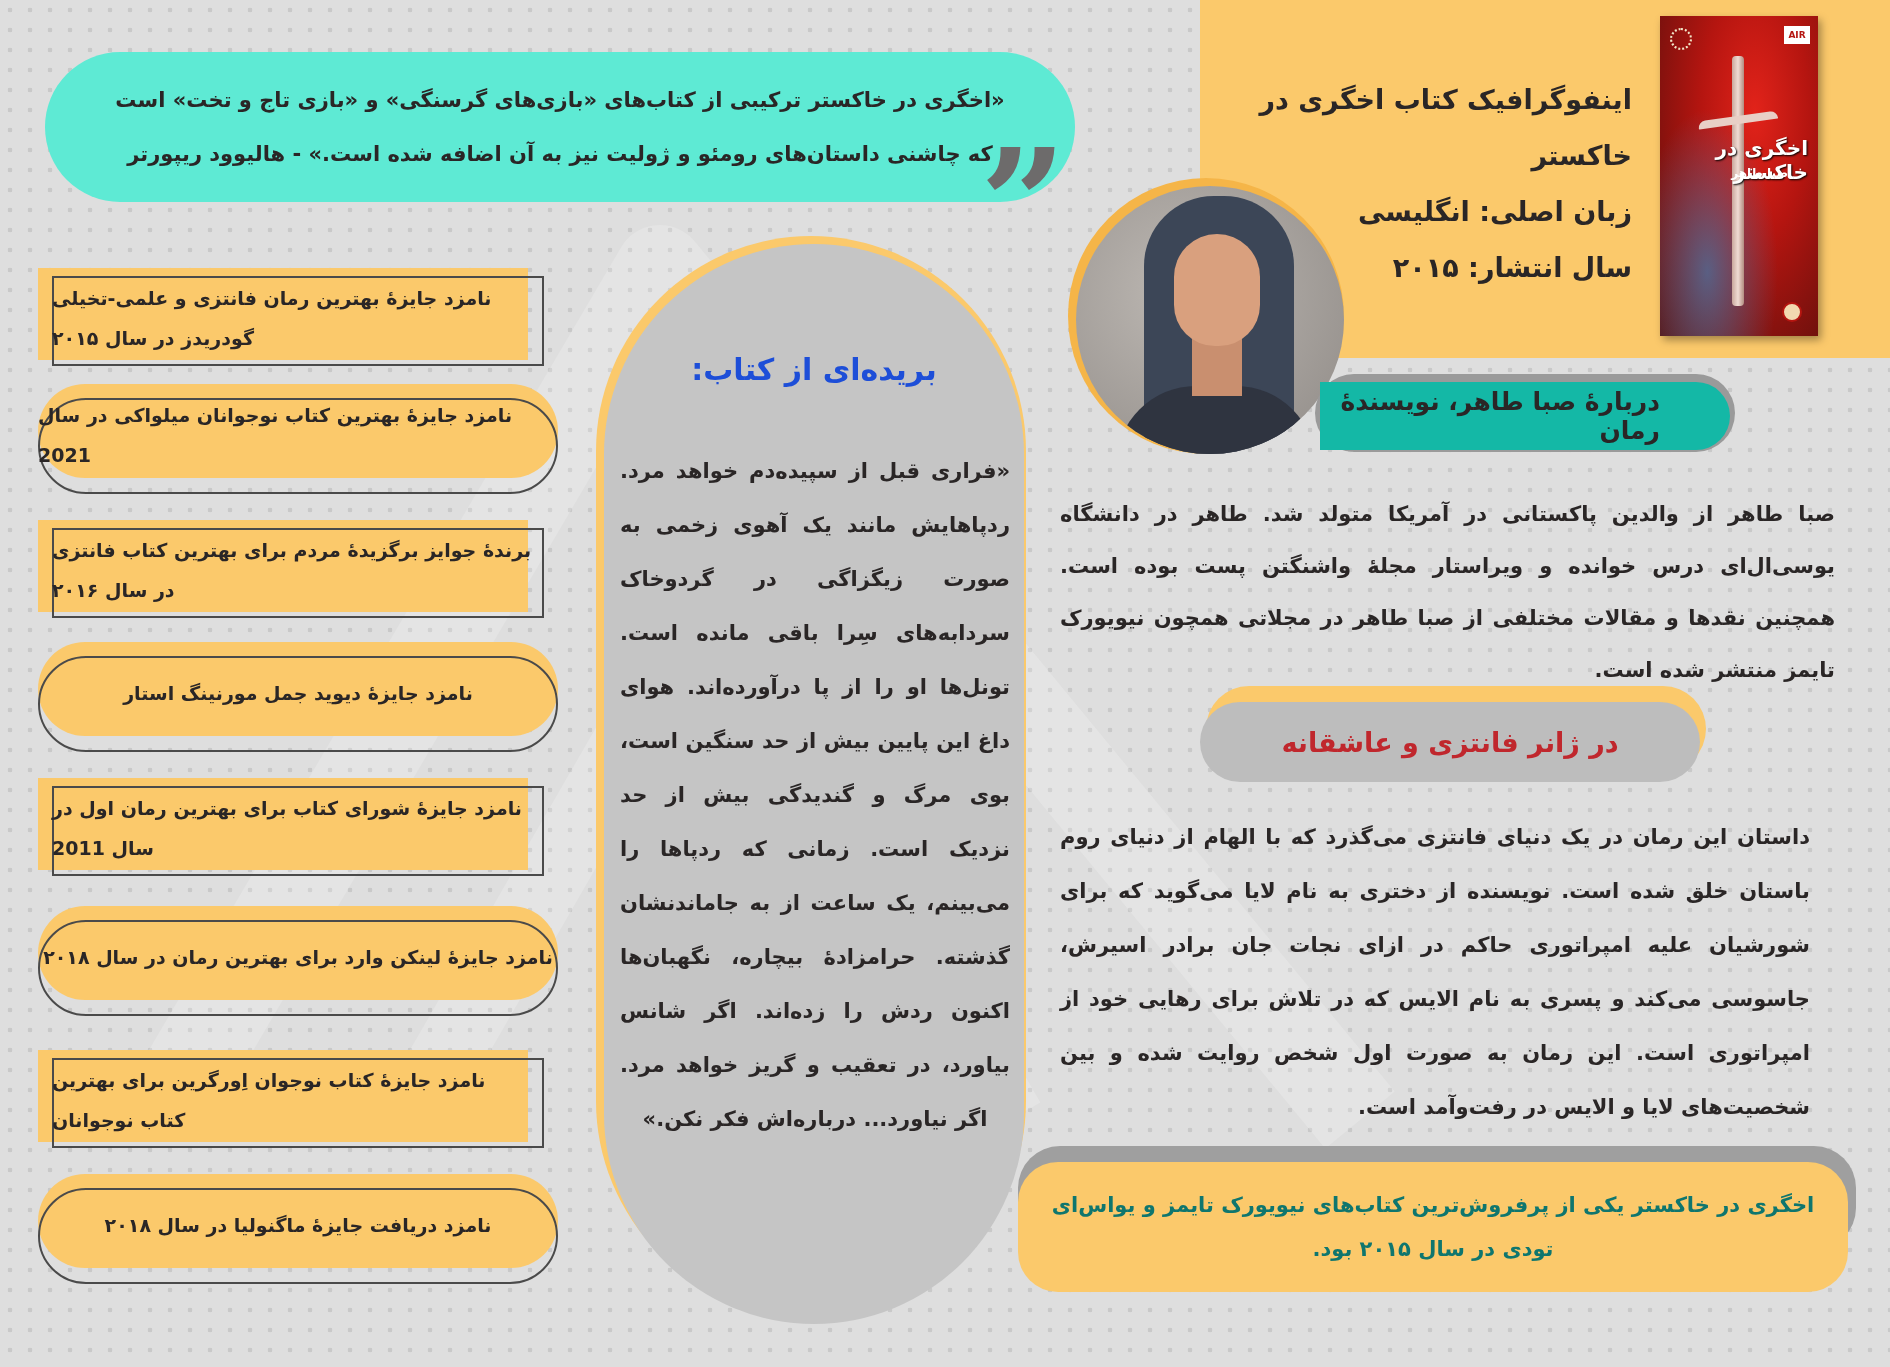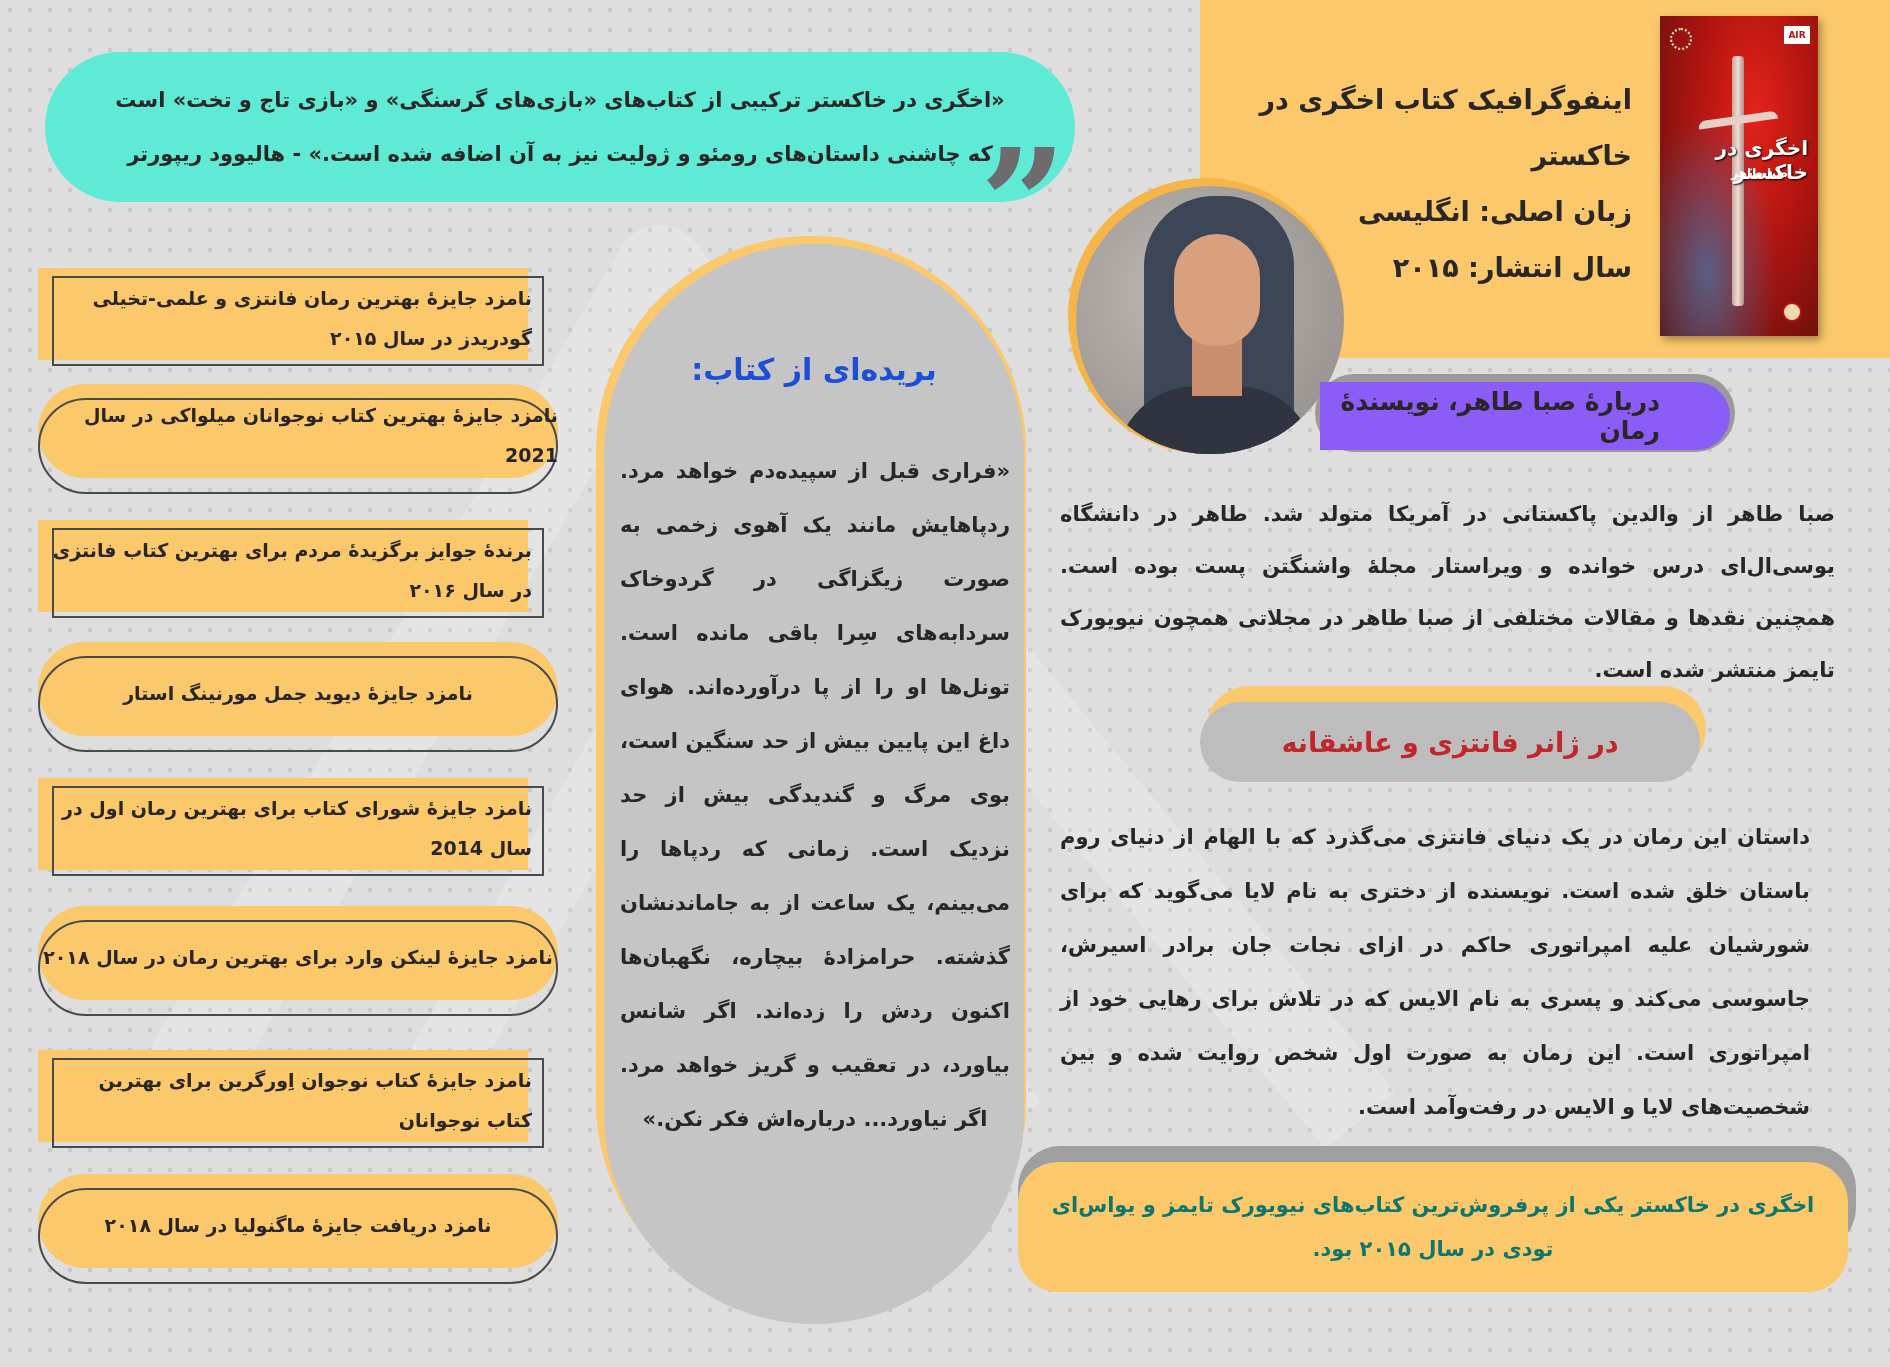--- a/index.html
+++ b/index.html
@@ -89,21 +89,21 @@
   .author-photo .body {
     position: absolute; left: 40px; top: 200px; width: 200px; height: 120px;
     background: #2f3440; border-radius: 80px 80px 0 0;
   }
 
   
   .about-bar-shadow {
     left: 1315px; top: 374px; width: 420px; height: 78px; border-radius: 40px; background: #9a9a9a;
   }
   .about-bar {
-    left: 1320px; top: 382px; width: 410px; height: 68px; border-radius: 0 36px 36px 0; background: #8b5cf6;
+    left: 1320px; top: 382px; width: 410px; height: 68px; border-radius: 0 36px 36px 0; background: #14b8a6;
     display: flex; align-items: center; justify-content: flex-end; padding-right: 70px;
     font-weight: bold; font-size: 25px; color: #2a2626;
   }
 
   .about-body {
     left: 1060px; top: 488px; width: 775px; text-align: justify; text-align-last: right;
     font-weight: bold; font-size: 21px; line-height: 52px; color: #2a2626;
   }
 
   
@@ -156,21 +156,21 @@
   .excerpt-body {
     left: 620px; top: 444px; width: 390px; text-align: justify; text-align-last: center;
     font-weight: bold; font-size: 21px; line-height: 54px; color: #2a2626;
   }
 
   
   .award { position: absolute; left: 38px; width: 520px; }
   .award .fill { position: absolute; background: #fbc96b; }
   .award .frame { position: absolute; border: 2px solid #4a4a4a; }
   .award .txt {
-    position: absolute; display: flex; align-items: center; justify-content: center; text-align: right;
+    position: absolute; display: flex; align-items: center; justify-content: center; text-align: left;
     font-weight: bold; font-size: 19px; line-height: 40px; color: #2a2626;
   }
   .award.rect .fill { left: 0; top: 0; width: 490px; height: 92px; }
   .award.rect .frame { left: 14px; top: 8px; width: 492px; height: 90px; }
   .award.rect .txt { left: 14px; top: 4px; width: 480px; height: 92px; }
   .award.pill .fill { left: 0; top: 0; width: 520px; height: 94px; border-radius: 47px; }
   .award.pill .frame { left: 0; top: 14px; width: 520px; height: 96px; border-radius: 48px; }
   .award.pill .txt { left: 0; top: 4px; width: 520px; height: 94px; }
 </style>
 </head>
@@ -250,21 +250,21 @@
   <div class="txt">برندهٔ جوایز برگزیدهٔ مردم برای بهترین کتاب فانتزی در سال ۲۰۱۶</div>
 </div>
 <div class="award pill" style="top:642px">
   <div class="fill"></div>
     <div class="frame"></div>
   <div class="txt">نامزد جایزهٔ دیوید جمل مورنینگ استار</div>
 </div>
 <div class="award rect" style="top:778px">
   <div class="fill"></div>
     <div class="frame"></div>
-  <div class="txt">نامزد جایزهٔ شورای کتاب برای بهترین رمان اول در سال 2014</div>
+  <div class="txt">نامزد جایزهٔ شورای کتاب برای بهترین رمان اول در سال 2011</div>
 </div>
 <div class="award pill" style="top:906px">
   <div class="fill"></div>
     <div class="frame"></div>
   <div class="txt">نامزد جایزهٔ لینکن وارد برای بهترین رمان در سال ۲۰۱۸</div>
 </div>
 <div class="award rect" style="top:1050px">
   <div class="fill"></div>
     <div class="frame"></div>
   <div class="txt">نامزد جایزهٔ کتاب نوجوان اِورگرین برای بهترین کتاب نوجوانان</div>

